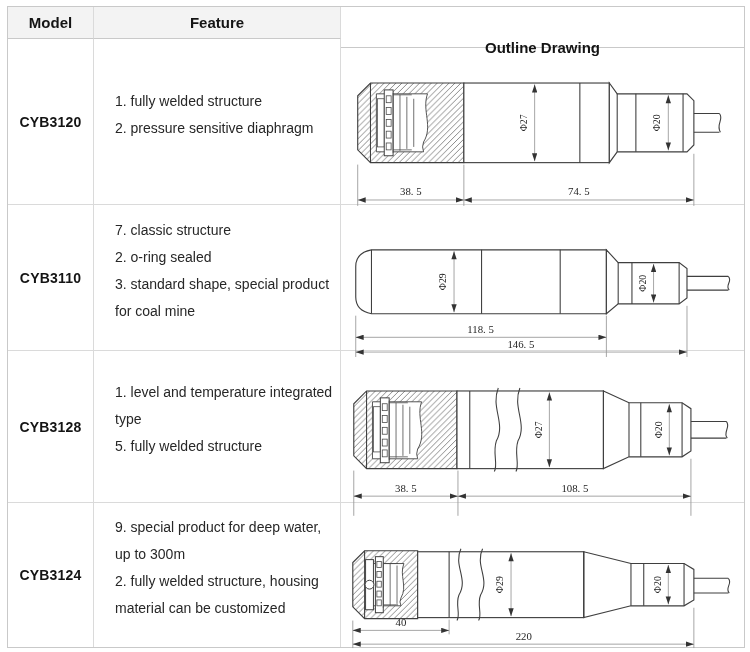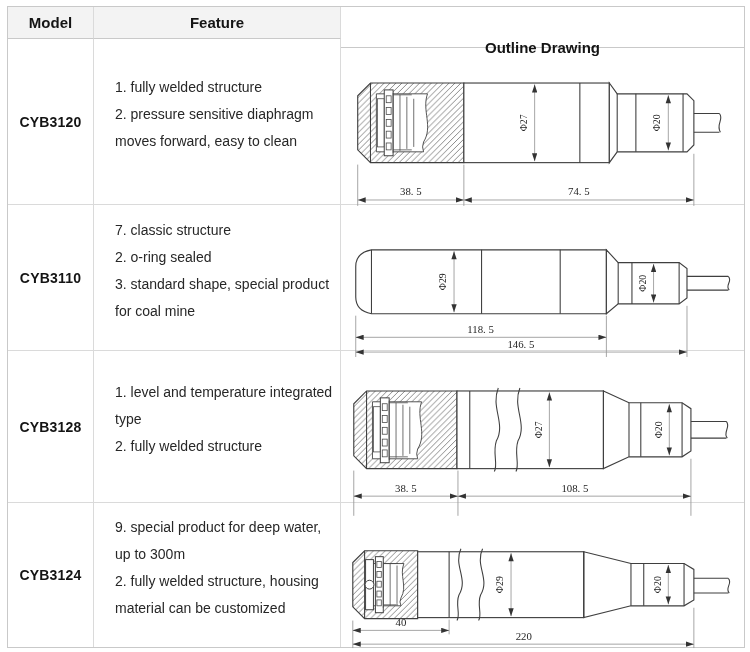--- a/index.html
+++ b/index.html
@@ -47,21 +47,20 @@
   <div class="cell hc">Model</div>
   <div class="cell hc">Feature</div>
   <div class="cell hc last-col">Outline Drawing</div>
 
   <div class="cell model">
     <span>CYB3120</span>
   </div>
   <div class="cell feat">
     <div class="fl">1. fully welded structure</div>
     <div class="fl">2. pressure sensitive diaphragm</div>
-    <div class="fl">moves forward, easy to clean</div>
   </div>
   <div class="cell draw last-col">
     <svg width="404" height="162" viewBox="0 0 410 164">
       <defs>
         <pattern id="h1" patternUnits="userSpaceOnUse" width="6" height="6">
           <path d="M0,6 L6,0" stroke="#6b6b6b" stroke-width="0.8"></path>
         </pattern>
         <marker id="aE1" orient="auto" markerWidth="10" markerHeight="7" refX="9" refY="3">
             <path d="M0,0 L9,3 L0,6 Z" fill="#333"></path>
           </marker>
@@ -160,21 +159,21 @@
       </g>
     </svg>
   </div>
 
   <div class="cell model">
     <span>CYB3128</span>
   </div>
   <div class="cell feat">
     <div class="fl">1. level and temperature integrated</div>
     <div class="fl">type</div>
-    <div class="fl">2. fully welded structure</div>
+    <div class="fl">5. fully welded structure</div>
   </div>
   <div class="cell draw last-col">
     <svg width="404" height="150" viewBox="0 0 410 152">
       <defs>
         <pattern id="h3" patternUnits="userSpaceOnUse" width="6" height="6">
           <path d="M0,6 L6,0" stroke="#6b6b6b" stroke-width="0.8"></path>
         </pattern>
         <marker id="aE3" orient="auto" markerWidth="10" markerHeight="7" refX="9" refY="3">
             <path d="M0,0 L9,3 L0,6 Z" fill="#333"></path>
           </marker>

